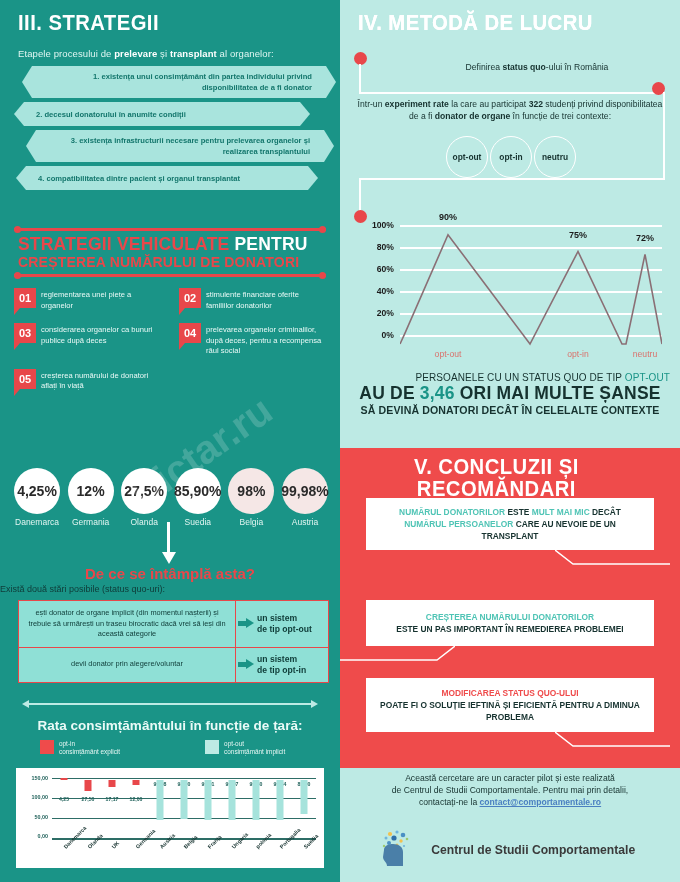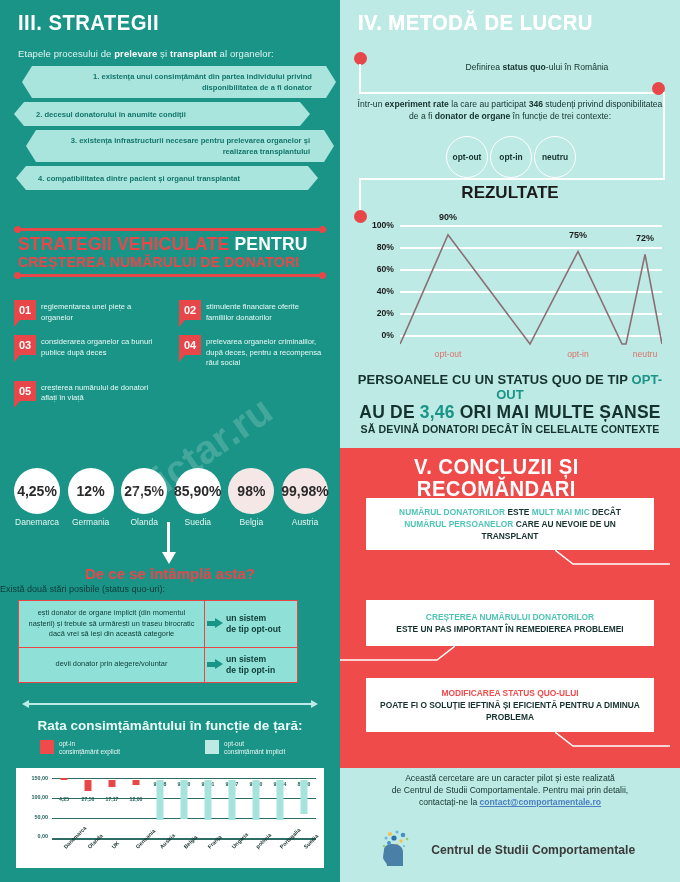--- a/index.html
+++ b/index.html
@@ -65,21 +65,21 @@
   .banner-rule::before { left:0; }
   .banner-rule::after { right:0; }
   .banner-text { padding: 4px 0 4px 4px; }
   .banner-l1 { font-size: 17.5px; font-weight: bold; letter-spacing: .2px; line-height: 19px; }
   .banner-l2 { font-size: 14px; font-weight: bold; letter-spacing: .2px; line-height: 16px; }
   .tx-red { color: #e8474a; }
   .tx-white { color: #ffffff; }
 
   
   .strat-grid {
-    position: absolute; left: 14px; top: 300px; width: 312px;
+    position: absolute; left: 14px; top: 288px; width: 312px;
     display: grid; grid-template-columns: 1fr 1fr; gap: 12px 18px;
   }
   .strat { display: flex; gap: 5px; }
   .tag {
     position: relative; flex: 0 0 auto; width: 22px; height: 20px;
     background: #e8474a; color: #ffffff; font-size: 11px; font-weight: bold;
     display: flex; align-items: center; justify-content: center;
   }
   .tag::after {
     content:""; position: absolute; left: 0; top: 20px;
@@ -118,21 +118,21 @@
   .why {
     position: absolute; left: 0; top: 565px; width: 340px; text-align: center;
     color: #e8474a; font-size: 15px; font-weight: bold;
   }
   .why-sub {
     position: absolute; left: 0; top: 584px; width: 340px; text-align: left;
     color: #0f3b38; font-size: 9px;
   }
 
   
-  .sq { position: absolute; left: 18px; top: 600px; width: 280px; border: 1.5px solid #e8474a; }
+  .sq { position: absolute; left: 18px; top: 600px; width: 311px; border: 1.5px solid #e8474a; }
   .sq-row { display: flex; }
   .sq-row + .sq-row { border-top: 1.5px solid #e8474a; }
   .sq-left {
     flex: 1; background: #8fe0d6; color: #0e3b37; font-size: 7.4px; line-height: 10.5px;
     padding: 7px 6px; text-align: center; border-right: 1.5px solid #e8474a;
     display:flex; align-items:center; justify-content:center;
   }
   .sq-right {
     width: 92px; background: #8fe0d6; padding: 6px 5px 6px 2px;
     display: flex; align-items: center; gap: 3px;
@@ -215,21 +215,21 @@
   .lc-y { position:absolute; left:0; top:0; width:34px; height:130px; }
   .lc-y .t { position:absolute; right:2px; color:#1b1b1b; font-size:8.6px; font-weight:bold; }
   .lc-plot { position:absolute; left:38px; right:0; top:0; height:130px; }
   .lc-g { position:absolute; left:0; right:0; height:2px; background:#ffffff; }
   .lc-svg { position:absolute; left:0; top:0; width:100%; height:100%; }
   .lc-lab { position:absolute; color:#1b1b1b; font-size:9px; font-weight:bold; transform:translateX(-50%); }
   .lc-x { position:absolute; left:38px; right:0; top:133px; height:14px; }
   .lc-xl { position:absolute; color:#d9736d; font-size:8.6px; transform:translateX(-50%); }
 
   .concl-txt { position:absolute; left:10px; top:372px; width:320px; text-align:center; }
-  .ct1 { color:#16322f; font-size:13px; font-weight:bold; letter-spacing:.1px; }
+  .ct1 { color:#16322f; font-size:10px; font-weight:normal; letter-spacing:.1px;text-align:right; }
   .ct2 { color:#16322f; font-size:17.5px; font-weight:bold; letter-spacing:.2px; line-height:21px; }
   .ct3 { color:#16322f; font-size:10.6px; font-weight:bold; letter-spacing:.1px; }
   .tx-teal { color:#1a9487; }
 
   .red-panel { position:absolute; left:0; top:448px; width:340px; height:320px; background:#ef4b4b; }
   .h5-title { position:absolute; left:0; top:456px; width:340px; text-align:center; }
   .h5-title .sec-title { transform: scaleX(0.92); display:inline-block; }
 
   .cbox {
     position:absolute; left:26px; width:288px; background:#ffffff;
@@ -509,30 +509,29 @@
     <div class="flow-line" style="left:323px; top:92px; width:2px; height:88px;"></div>
     <div class="flow-line" style="left:19px; top:178px; width:306px; height:2px;"></div>
     <div class="flow-line" style="left:19px; top:178px; width:2px; height:40px;"></div>
     <div class="dot" style="left:14px; top:210px;"></div>
 
     <div class="def-txt">
       <span>Definirea </span><b>status quo</b><span>-ului în România</span>
     </div>
 
     <div class="exp-txt">
-      <span>Într-un </span><b>experiment rate</b><span> la care au participat </span><b>346</b><span> studenți privind disponibilitatea de a fi </span><b>donator de organe</b><span> în funcție de trei contexte:</span>
+      <span>Într-un </span><b>experiment rate</b><span> la care au participat </span><b>322</b><span> studenți privind disponibilitatea de a fi </span><b>donator de organe</b><span> în funcție de trei contexte:</span>
     </div>
 
     <div class="ctx-circles">
       <div class="ctx">opt-out</div>
       <div class="ctx">opt-in</div>
       <div class="ctx">neutru</div>
     </div>
 
-    <div class="rez-title">REZULTATE</div>
 
     <div class="lc">
       <div class="lc-y">
         <div class="t" style="top:4px">100%</div>
         <div class="t" style="top:26px">80%</div>
         <div class="t" style="top:48px">60%</div>
         <div class="t" style="top:70px">40%</div>
         <div class="t" style="top:92px">20%</div>
         <div class="t" style="top:114px">0%</div>
       </div>

